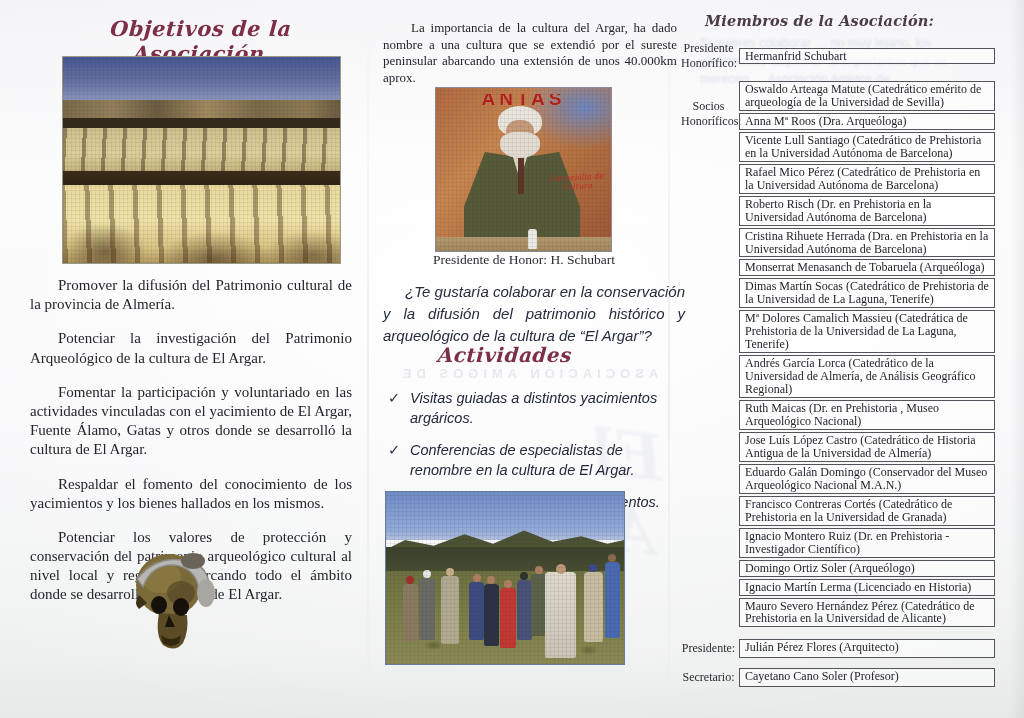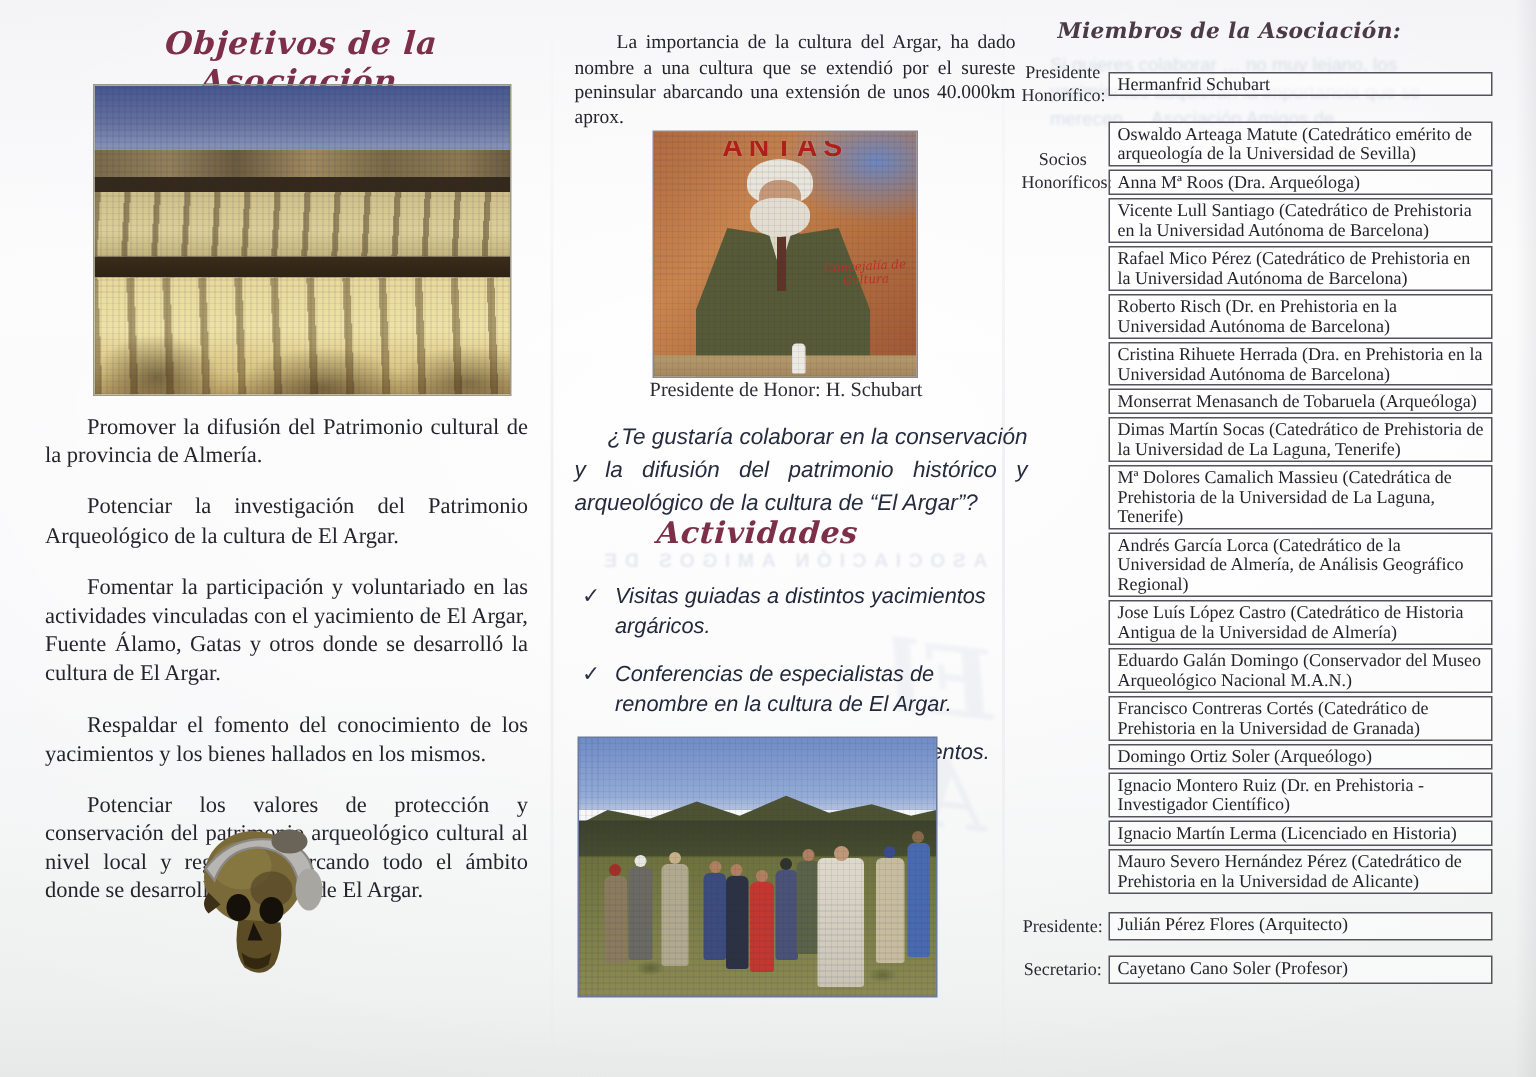--- a/index.html
+++ b/index.html
@@ -264,25 +264,26 @@
         <div class="vbox">Oswaldo Arteaga Matute (Catedrático emérito de arqueología de la Universidad de Sevilla)</div>
         <div class="vbox">Anna Mª Roos (Dra. Arqueóloga)</div>
         <div class="vbox">Vicente Lull Santiago (Catedrático de Prehistoria en la Universidad Autónoma de Barcelona)</div>
         <div class="vbox">Rafael Mico Pérez (Catedrático de Prehistoria en la Universidad Autónoma de Barcelona)</div>
         <div class="vbox">Roberto Risch (Dr. en Prehistoria en la Universidad Autónoma de Barcelona)</div>
         <div class="vbox">Cristina Rihuete Herrada (Dra. en Prehistoria en la Universidad Autónoma de Barcelona)</div>
         <div class="vbox">Monserrat Menasanch de Tobaruela (Arqueóloga)</div>
         <div class="vbox">Dimas Martín Socas (Catedrático de Prehistoria de la Universidad de La Laguna, Tenerife)</div>
         <div class="vbox">Mª Dolores Camalich Massieu (Catedrática de Prehistoria de la Universidad de La Laguna, Tenerife)</div>
         <div class="vbox">Andrés García Lorca (Catedrático de la Universidad de Almería, de Análisis Geográfico Regional)</div>
+        <div class="vbox">Ruth Maicas (Dr. en Prehistoria , Museo Arqueológico Nacional)</div>
         <div class="vbox">Jose Luís López Castro (Catedrático de Historia Antigua de la Universidad de Almería)</div>
         <div class="vbox">Eduardo Galán Domingo (Conservador del Museo Arqueológico Nacional M.A.N.)</div>
         <div class="vbox">Francisco Contreras Cortés (Catedrático de Prehistoria en la Universidad de Granada)</div>
+        <div class="vbox">Ignacio Montero Ruiz (Dr. en Prehistoria - Investigador Científico)</div>
         <div class="vbox">Domingo Ortiz Soler (Arqueólogo)</div>
-        <div class="vbox">Ignacio Montero Ruiz (Dr. en Prehistoria - Investigador Científico)</div>
         <div class="vbox">Ignacio Martín Lerma (Licenciado en Historia)</div>
         <div class="vbox">Mauro Severo Hernández Pérez (Catedrático de Prehistoria en la Universidad de Alicante)</div>
       </div>
     </div>
 
     <div class="member-row officer">
       <div class="mr-label">Presidente:</div>
       <div class="vbox">Julián Pérez Flores (Arquitecto)</div>
     </div>
     <div class="member-row officer">

